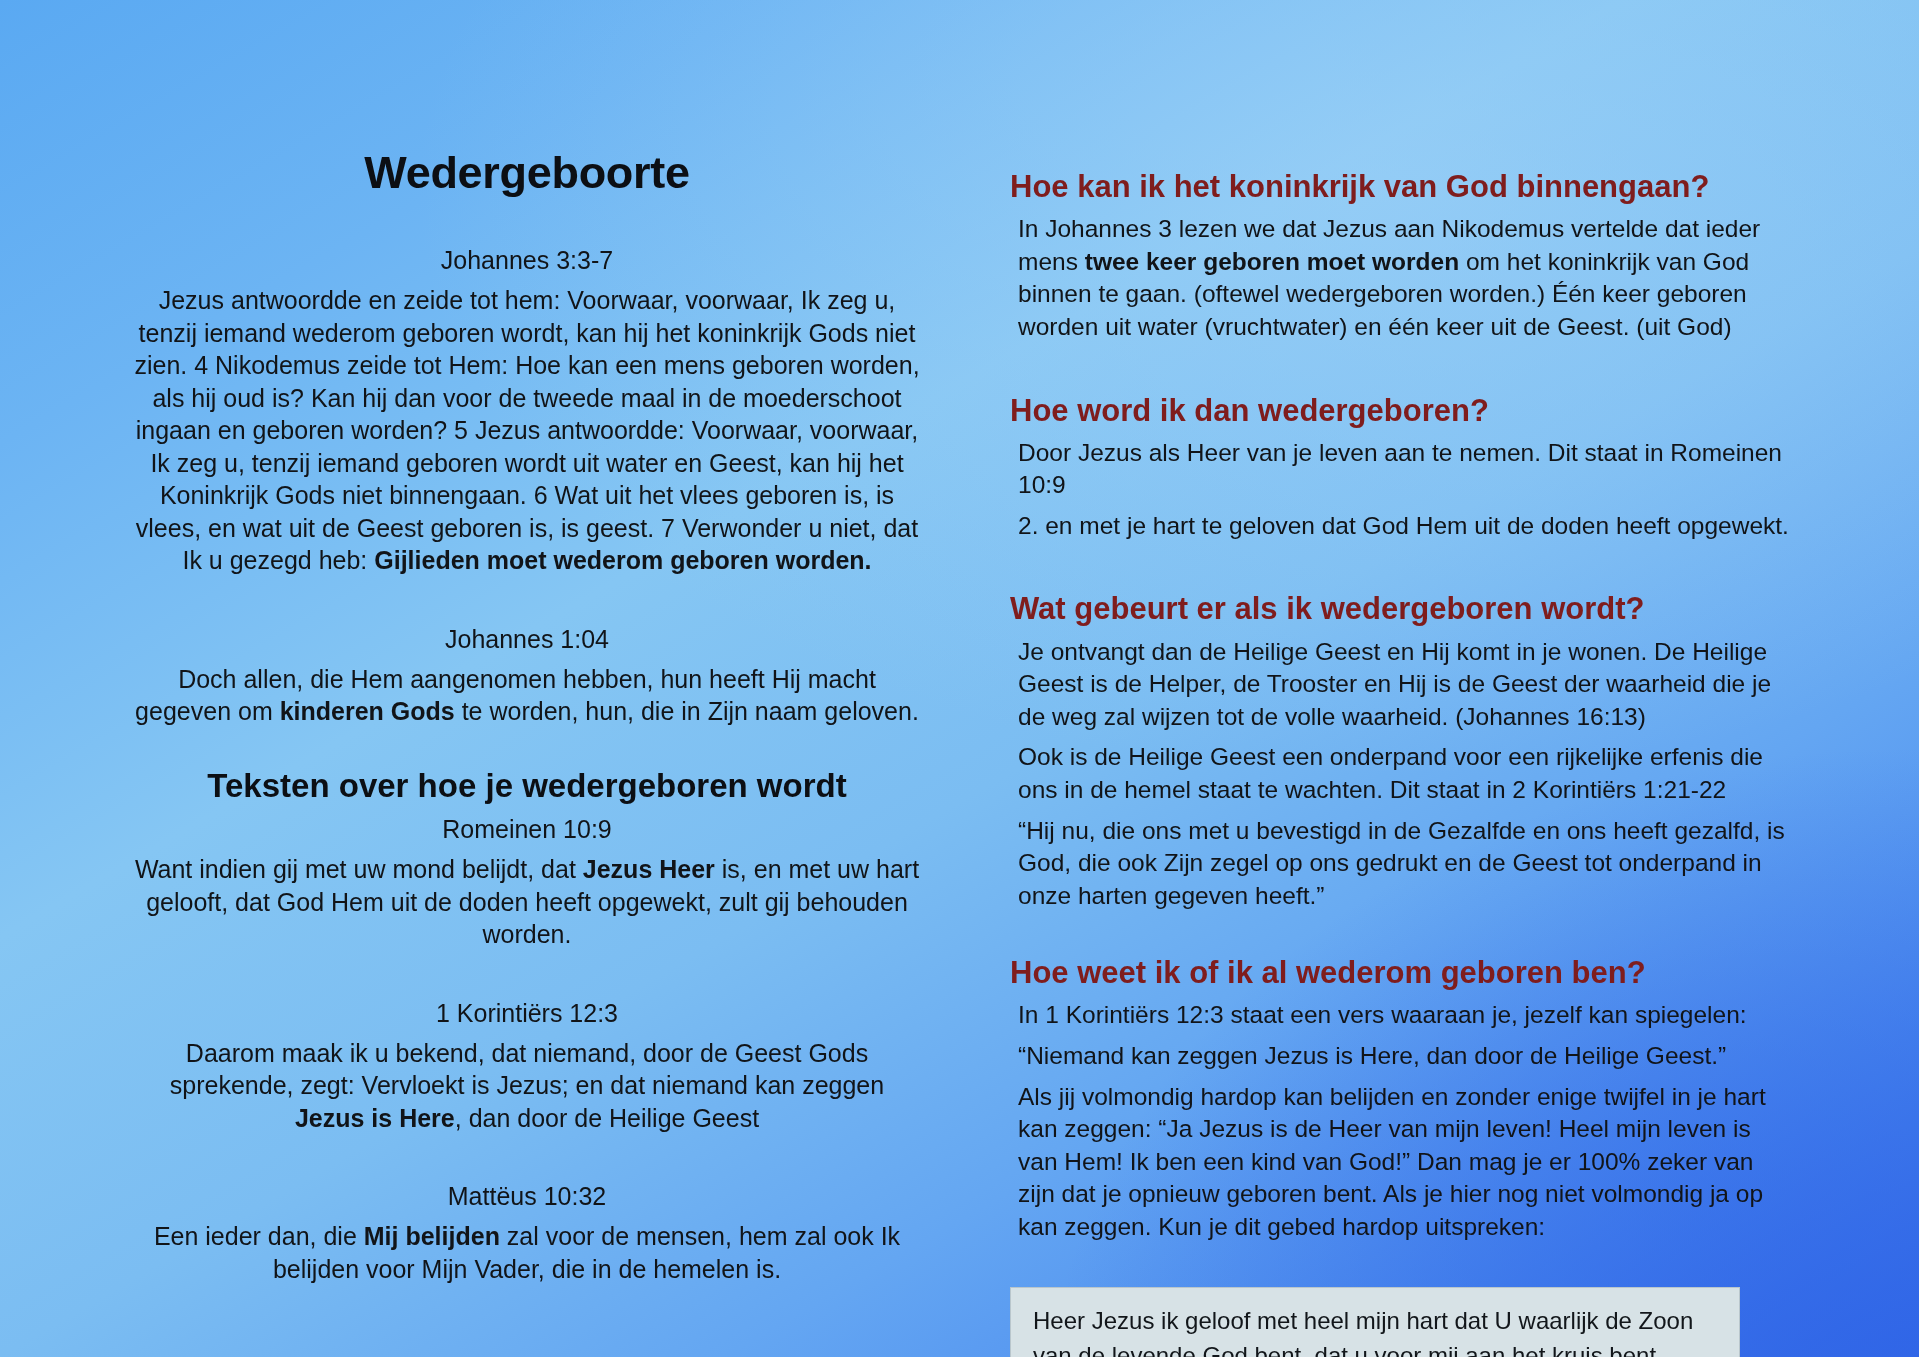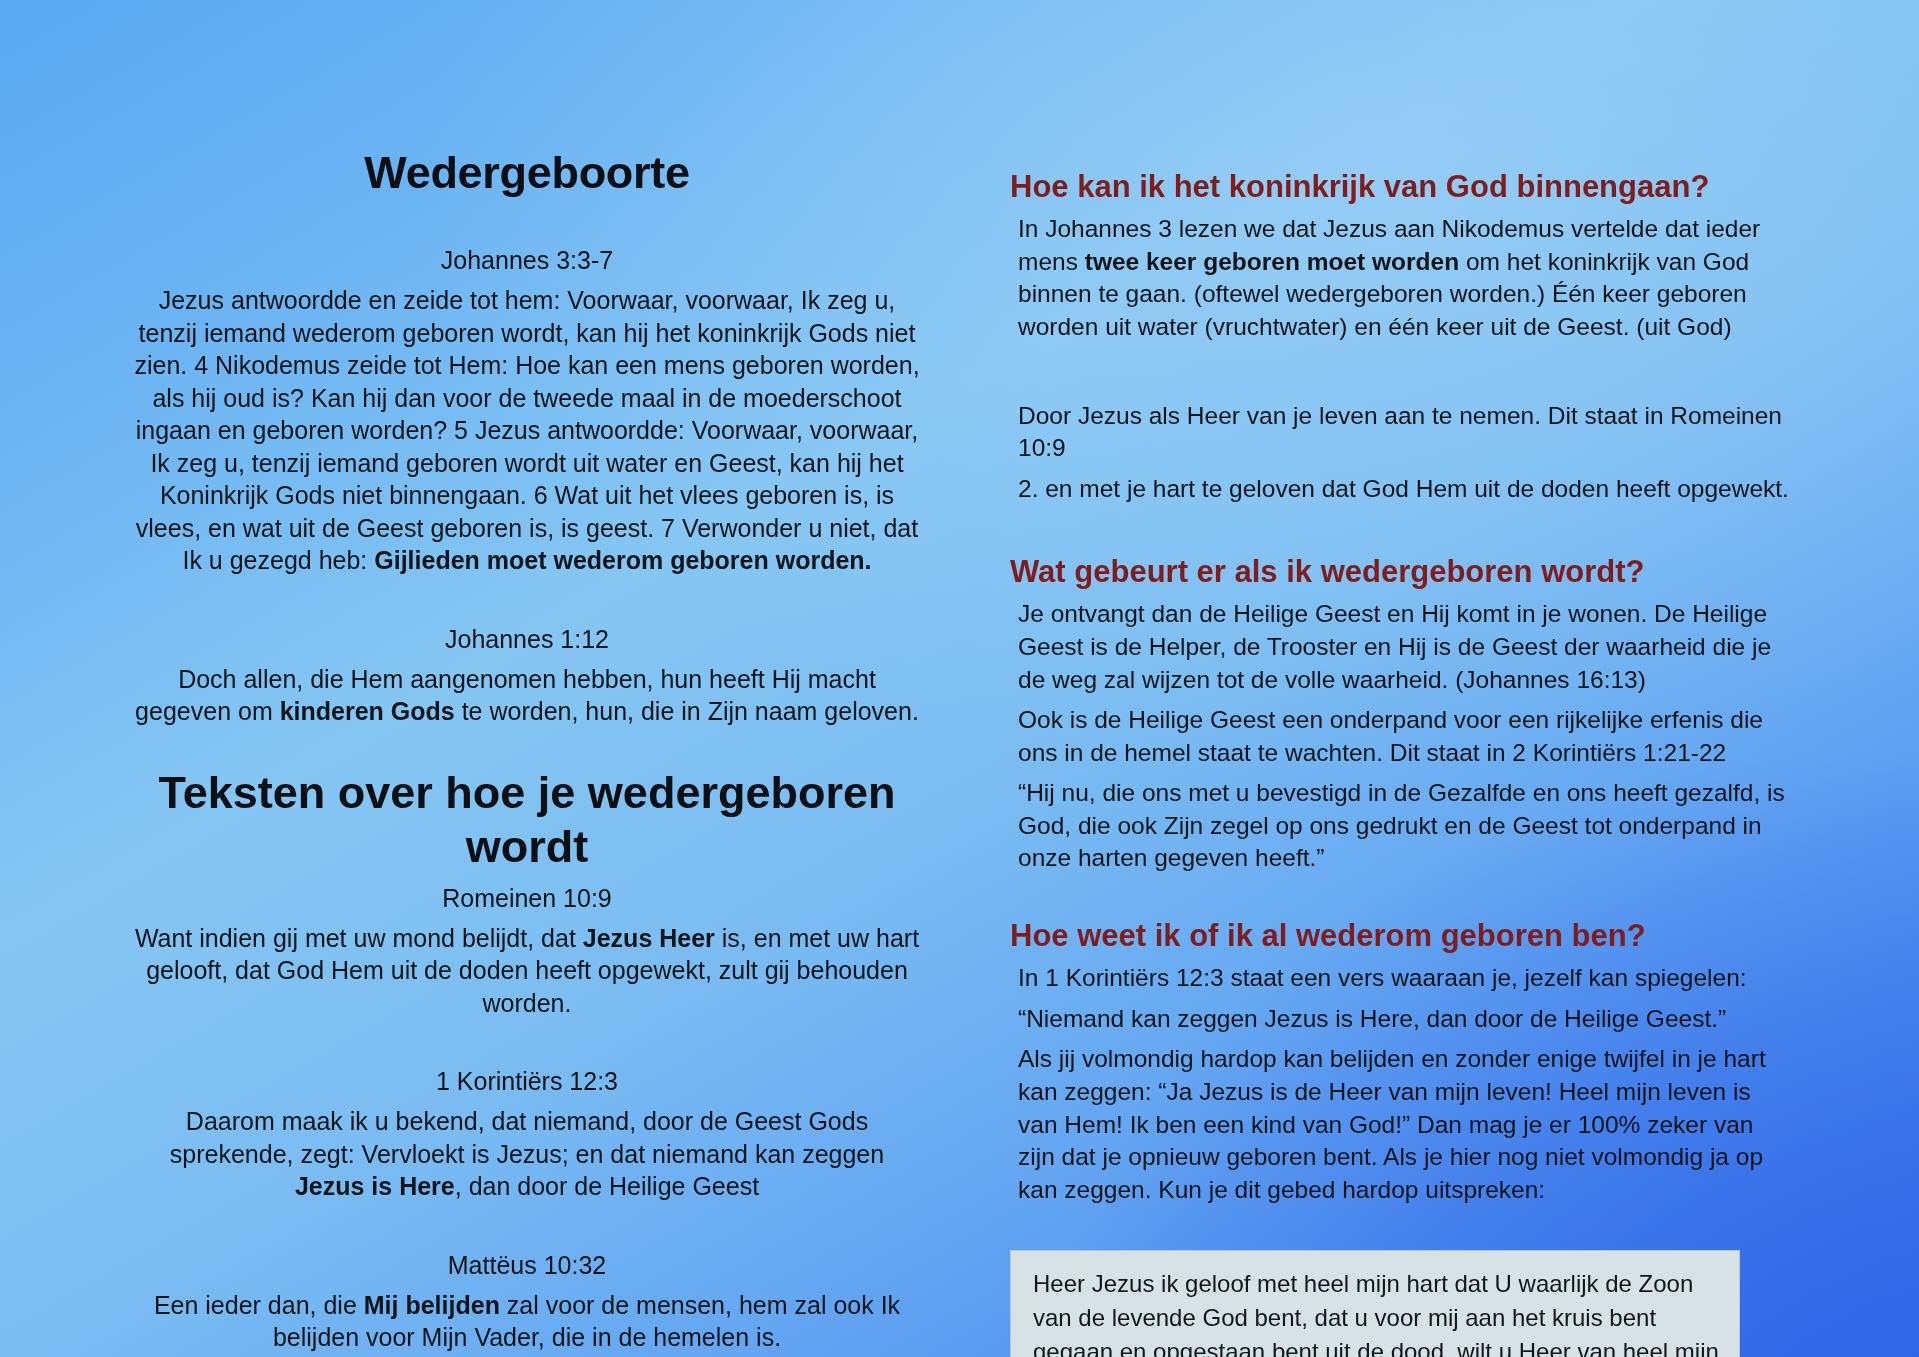--- a/index.html
+++ b/index.html
@@ -75,21 +75,21 @@
     margin: 8px;
   }
   .verse {
     font-size: 25px;
     line-height: 1.30;
     margin: 0;
   }
   .verse b, .verse strong { font-weight: bold; text-align: center; }
   .block-gap { height: 38px; }
   .sub-head {
-    font-size: 45px;
+    font-size: 33px;
     font-weight: bold;
     line-height: 1.2;
     margin: 0 0 4px 0;
     color: #0c0f14;
   }
 
   
   .col-right {
     position: absolute;
     left: 1010px;
@@ -139,21 +139,21 @@
 
   <div class="col-left">
 
     <h1 class="deck-title">Wedergeboorte</h1>
 
     <p class="ref">Johannes 3:3-7</p>
     <p class="verse"><span>Jezus antwoordde en zeide tot hem: Voorwaar, voorwaar, Ik zeg u, tenzij iemand wederom geboren wordt, kan hij het koninkrijk Gods niet zien. 4 Nikodemus zeide tot Hem: Hoe kan een mens geboren worden, als hij oud is? Kan hij dan voor de tweede maal in de moederschoot ingaan en geboren worden? 5 Jezus antwoordde: Voorwaar, voorwaar, Ik zeg u, tenzij iemand geboren wordt uit water en Geest, kan hij het Koninkrijk Gods niet binnengaan. 6 Wat uit het vlees geboren is, is vlees, en wat uit de Geest geboren is, is geest. 7 Verwonder u niet, dat Ik u gezegd heb: </span><b>Gijlieden moet wederom geboren worden.</b><span></span></p>
 
     <div class="block-gap"></div>
 
-    <p class="ref">Johannes 1:12</p>
+    <p class="ref">Johannes 1:04</p>
     <p class="verse"><span>Doch allen, die Hem aangenomen hebben, hun heeft Hij macht gegeven om </span><b>kinderen Gods</b><span> te worden, hun, die in Zijn naam geloven.</span></p>
 
     <div class="block-gap"></div>
 
     <h2 class="sub-head">Teksten over hoe je wedergeboren wordt</h2>
 
     <p class="ref">Romeinen 10:9</p>
     <p class="verse"><span>Want indien gij met uw mond belijdt, dat </span><b>Jezus Heer</b><span> is, en met uw hart gelooft, dat God Hem uit de doden heeft opgewekt, zult gij behouden worden.</span></p>
 
     <div class="block-gap"></div>
@@ -167,20 +167,21 @@
     <p class="verse"><span>Een ieder dan, die </span><b>Mij belijden</b><span> zal voor de mensen, hem zal ook Ik belijden voor Mijn Vader, die in de hemelen is.</span></p>
   </div>
 
   <div class="col-right">
 
     <h2 class="q-head">Hoe kan ik het koninkrijk van God binnengaan?</h2>
     <p class="q-body"><span>In Johannes 3 lezen we dat Jezus aan Nikodemus vertelde dat ieder mens </span><b>twee keer geboren moet worden</b><span> om het koninkrijk van God binnen te gaan. (oftewel wedergeboren worden.) Één keer geboren worden uit water (vruchtwater) en één keer uit de Geest. (uit God)</span></p>
 
     <div class="sec-gap"></div>
 
+    <h2 class="q-head">Hoe word ik dan wedergeboren?</h2>
     <p class="q-body">Door Jezus als Heer van je leven aan te nemen. Dit staat in Romeinen 10:9</p>
     <p class="q-body">2. en met je hart te geloven dat God Hem uit de doden heeft opgewekt.</p>
 
     <div class="sec-gap"></div>
 
     <h2 class="q-head">Wat gebeurt er als ik wedergeboren wordt?</h2>
     <p class="q-body">Je ontvangt dan de Heilige Geest en Hij komt in je wonen. De Heilige Geest is de Helper, de Trooster en Hij is de Geest der waarheid die je de weg zal wijzen tot de volle waarheid. (Johannes 16:13)</p>
     <p class="q-body">Ook is de Heilige Geest een onderpand voor een rijkelijke erfenis die ons in de hemel staat te wachten. Dit staat in 2 Korintiërs 1:21-22</p>
     <p class="q-body">“Hij nu, die ons met u bevestigd in de Gezalfde en ons heeft gezalfd, is God, die ook Zijn zegel op ons gedrukt en de Geest tot onderpand in onze harten gegeven heeft.”</p>
 

